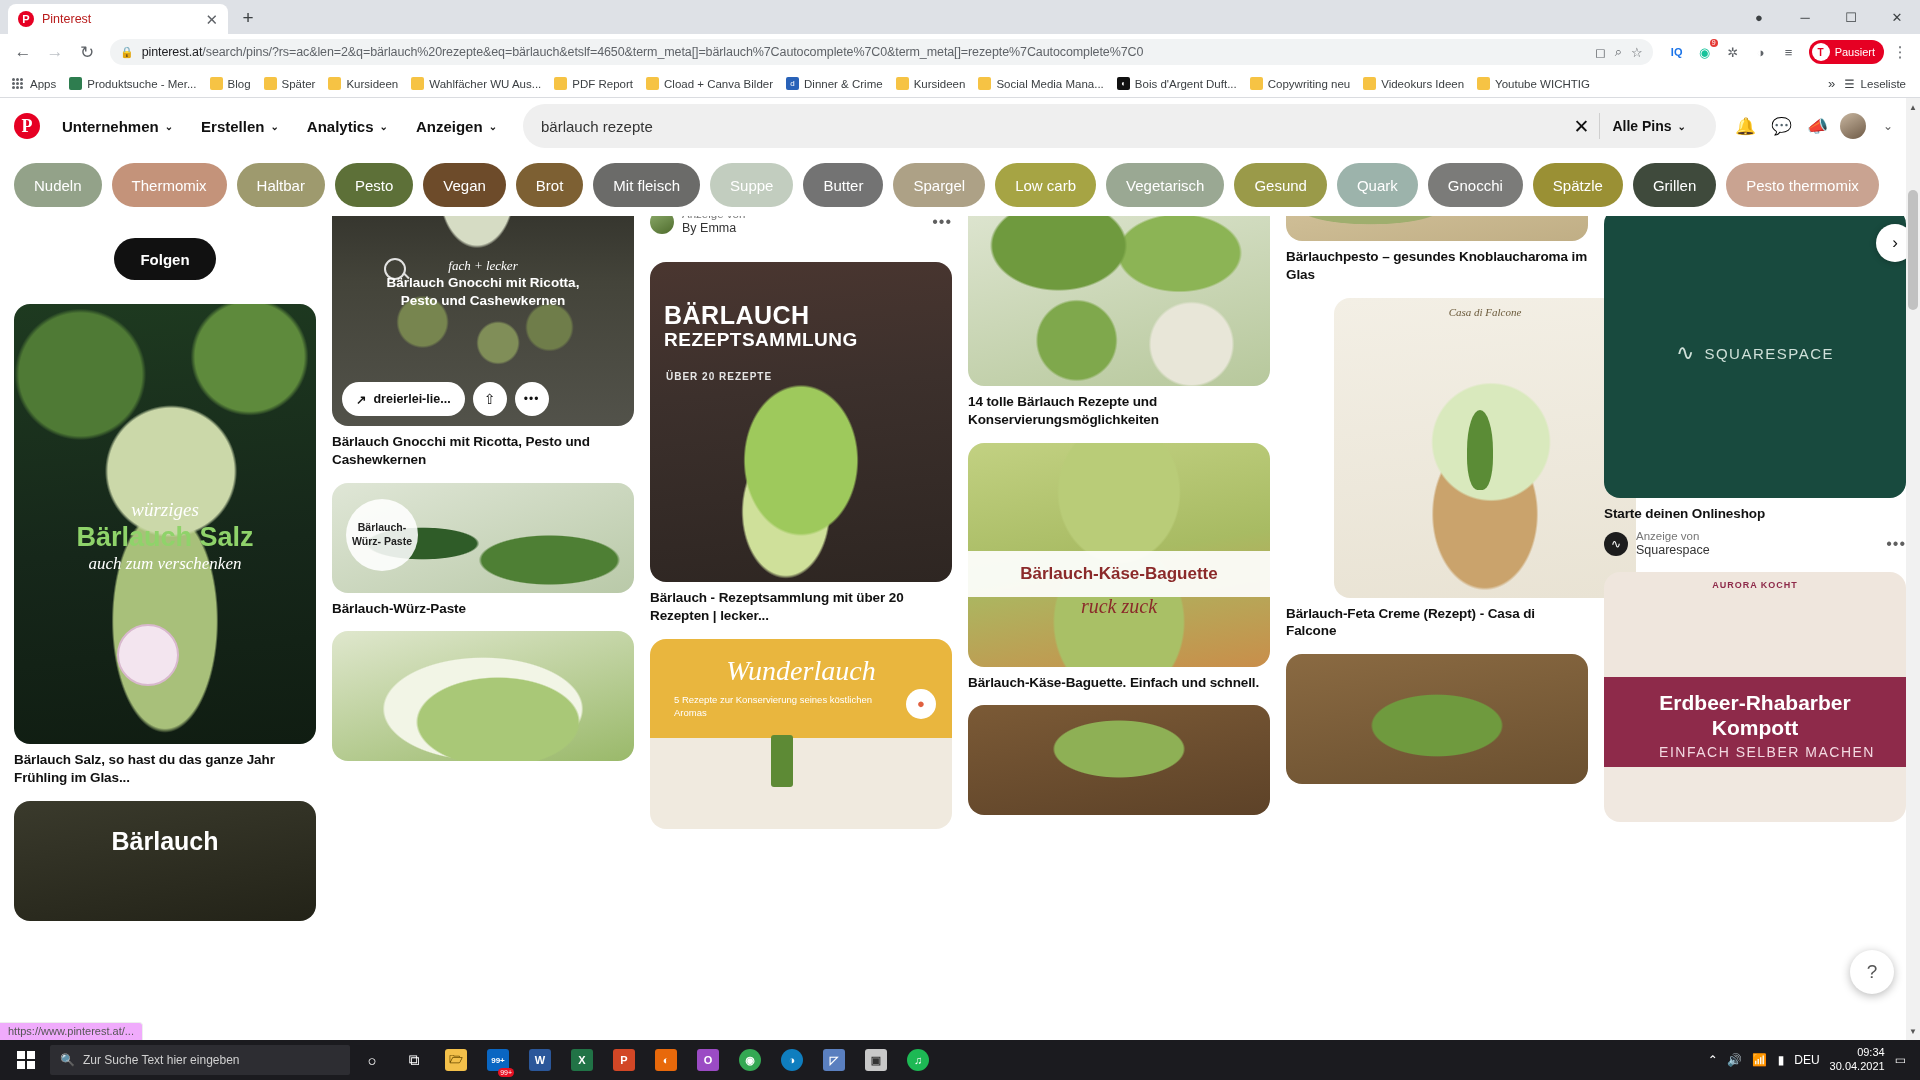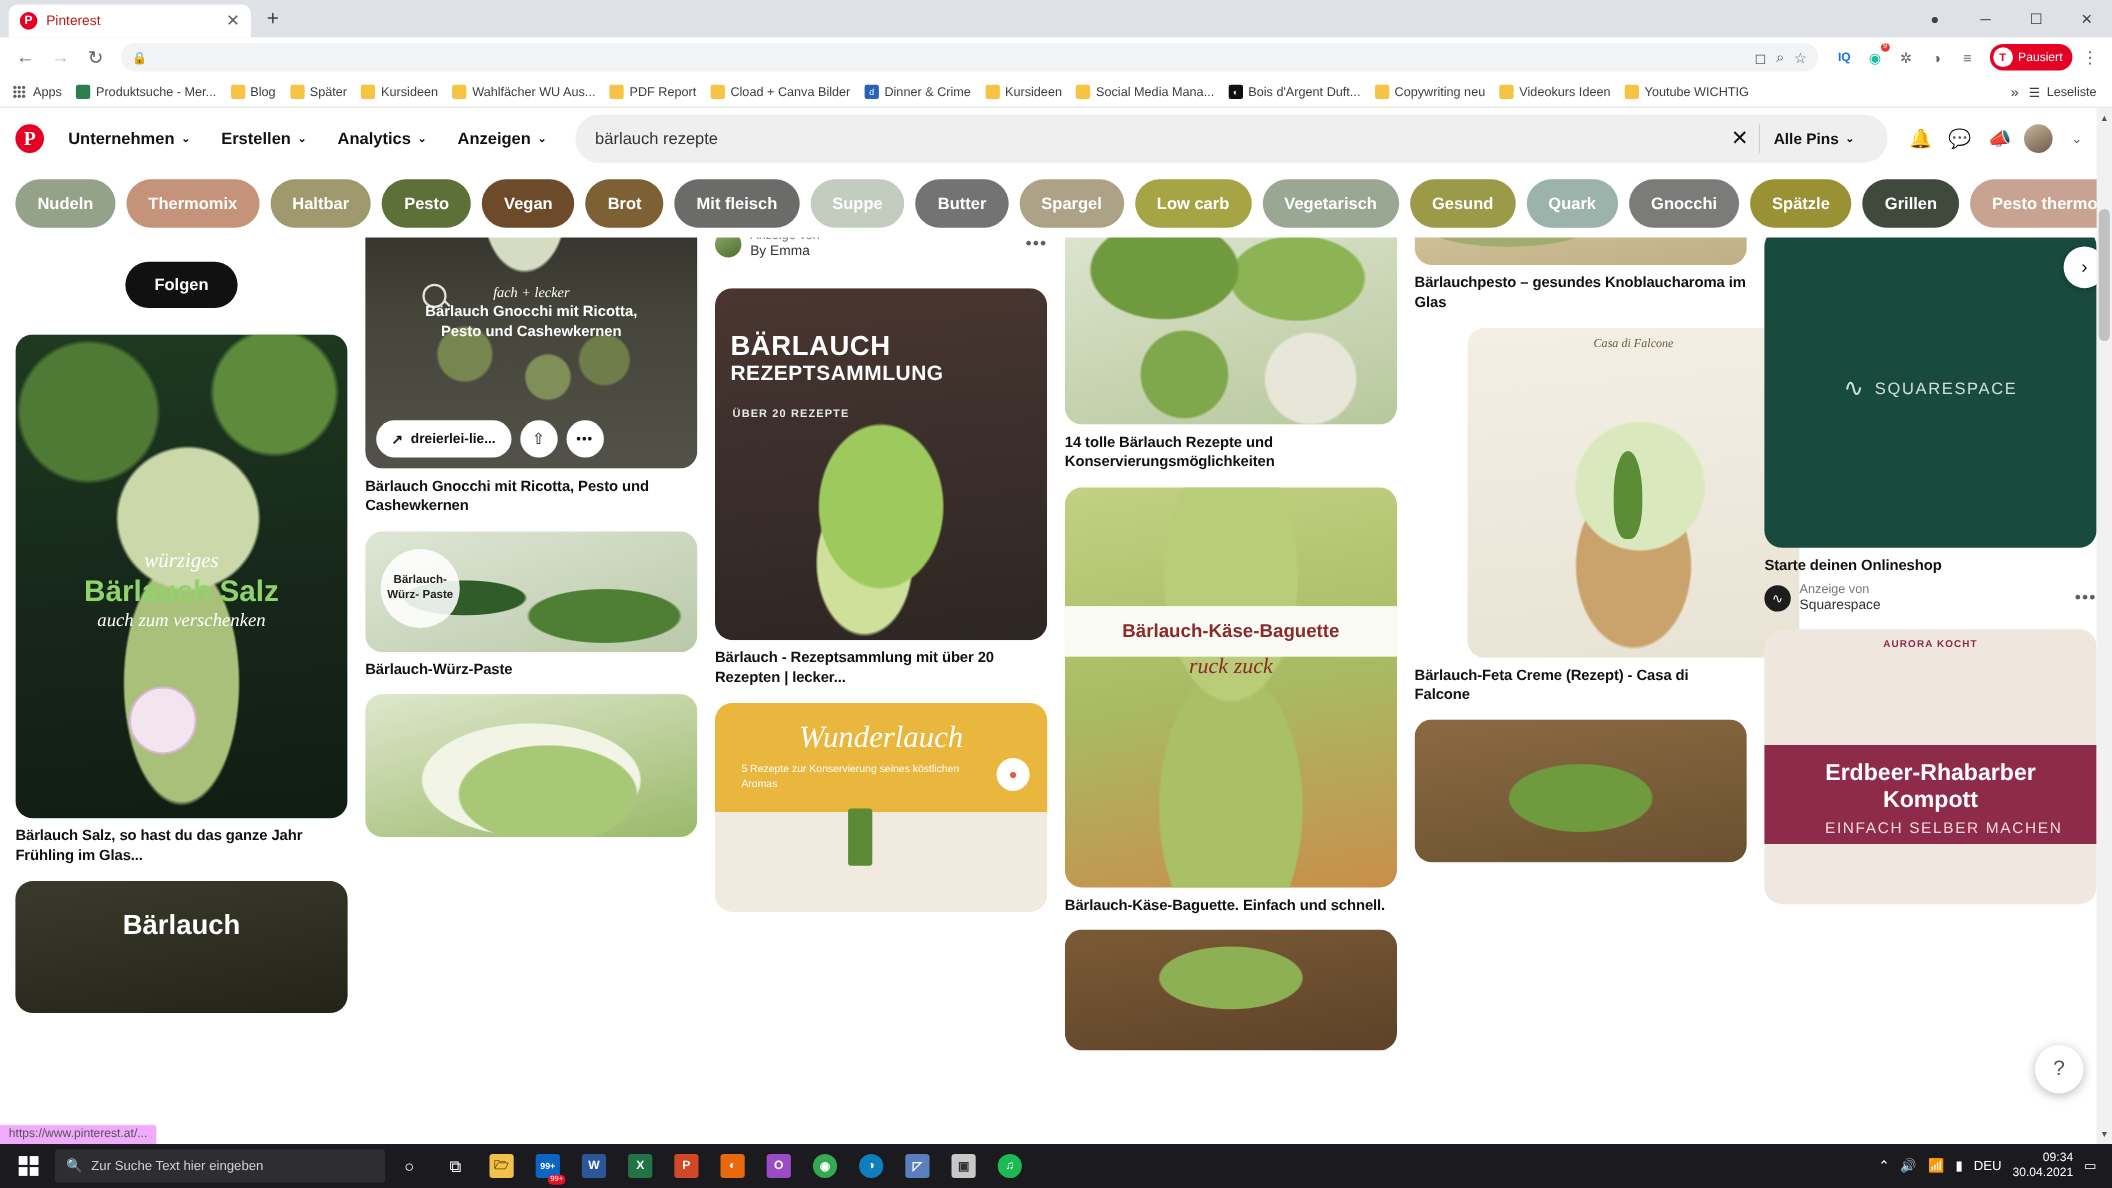--- a/index.html
+++ b/index.html
@@ -103,21 +103,21 @@
     color: #111; padding: 0 12px; cursor: pointer; white-space: nowrap; }
   .hdr-ic { width: 36px; height: 36px; border-radius: 50%; display: flex; align-items: center;
     justify-content: center; font-size: 17px; color: #5f5f5f; cursor: pointer; flex: 0 0 36px; }
   .hdr-av { width: 26px; height: 26px; border-radius: 50%; overflow: hidden; cursor: pointer;
     background: linear-gradient(150deg,#c8b6a0,#6e5a46); flex: 0 0 26px; margin: 0 4px; }
 
   
   .pills-row { height: 62px; display: flex; align-items: center; padding: 0 14px; gap: 10px;
     position: relative; overflow: hidden; background: #fff; }
   .pill { height: 44px; border-radius: 22px; display: flex; align-items: center; justify-content: center;
-    padding: 0 20px; color: #fff; font-size: 15px; font-weight: bold; cursor: pointer;
+    padding: 0 20px; color: #fff; font-size: 15px; font-weight: normal; cursor: pointer;
     white-space: nowrap; flex: 0 0 auto; }
   .pills-next { position: absolute; right: 6px; top: 12px; width: 38px; height: 38px; border-radius: 50%;
     background: #fff; box-shadow: 0 1px 6px rgba(0,0,0,.25); display: flex; align-items: center;
     justify-content: center; font-size: 17px; color: #111; cursor: pointer; z-index: 4; }
 
   
   .grid-area { position: absolute; left: 0; right: 0; top: 118px; bottom: 0; overflow: hidden; background: #fff; }
   .masonry { display: flex; gap: 16px; padding: 0 14px; align-items: flex-start; }
   .col { flex: 1; display: flex; flex-direction: column; gap: 14px; min-width: 0; }
   .card { display: flex; flex-direction: column; gap: 7px; cursor: pointer; position: relative; }
@@ -201,20 +201,21 @@
       <div class="win-btn">✕</div>
     </div>
   </div>
 
   <div class="toolbar">
     <div class="nav-btn">←</div>
     <div class="nav-btn disabled">→</div>
     <div class="nav-btn">↻</div>
     <div class="omnibox">
       <span class="lock">🔒</span>
+      <span class="url"><span class="host">pinterest.at</span><span class="path">/search/pins/?rs=ac&amp;len=2&amp;q=bärlauch%20rezepte&amp;eq=bärlauch&amp;etslf=4650&amp;term_meta[]=bärlauch%7Cautocomplete%7C0&amp;term_meta[]=rezepte%7Cautocomplete%7C0</span></span>
       <span class="omni-icons">
         <span class="omni-ic">◻</span>
         <span class="omni-ic">⌕</span>
         <span class="omni-ic">☆</span>
       </span>
     </div>
     <div class="tb-right">
       <div class="ext-ic" style="color:#1a73e8;font-weight:bold;font-size:11px;">IQ</div>
       <div class="ext-ic" style="color:#15c39a;">◉<span class="ext-badge">9</span></div>
       <div class="ext-ic">✲</div>
@@ -481,21 +482,21 @@
             <div class="thumb" style="height:190px;background:
                 radial-gradient(ellipse at 30% 26%, #6f9a3e 0 22%, transparent 23%),
                 radial-gradient(ellipse at 70% 30%, #8cb455 0 20%, transparent 21%),
                 radial-gradient(circle at 36% 76%, #7fa84c 0 16%, transparent 17%),
                 radial-gradient(circle at 74% 78%, #e8e6d8 0 15%, transparent 16%),
                 linear-gradient(165deg,#dfe6d2,#b7c89c);"></div>
             <div class="ttl">14 tolle Bärlauch Rezepte und Konservierungsmöglichkeiten</div>
           </div>
 
           <div class="card">
-            <div class="thumb" style="height:364px;background:
+            <div class="thumb" style="height:224px;background:
                 radial-gradient(ellipse at 50% 22%, #b9cc78 0 28%, transparent 29%),
                 radial-gradient(ellipse at 50% 80%, #a9c066 0 30%, transparent 31%),
                 linear-gradient(170deg,#c2d182,#a8bb63 50%,#c98e4a);">
               <div style="position:absolute;left:0;right:0;top:108px;height:46px;background:rgba(255,255,255,.92);display:flex;align-items:center;justify-content:center;color:#8b2a2a;font-weight:bold;font-size:17px;">Bärlauch-Käse-Baguette</div>
               <div style="position:absolute;left:0;right:0;top:152px;text-align:center;color:#8b2a2a;font-family:'Liberation Serif',serif;font-style:italic;font-size:20px;">ruck zuck</div>
             </div>
             <div class="ttl">Bärlauch-Käse-Baguette. Einfach und schnell.</div>
           </div>
 
           <div class="card">

